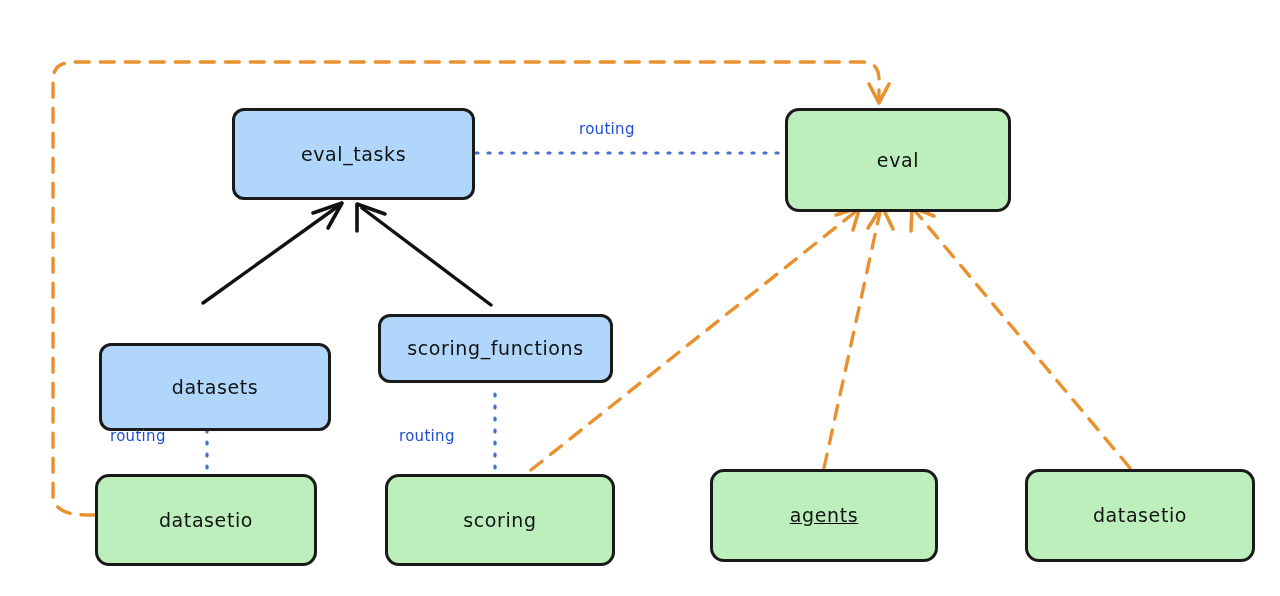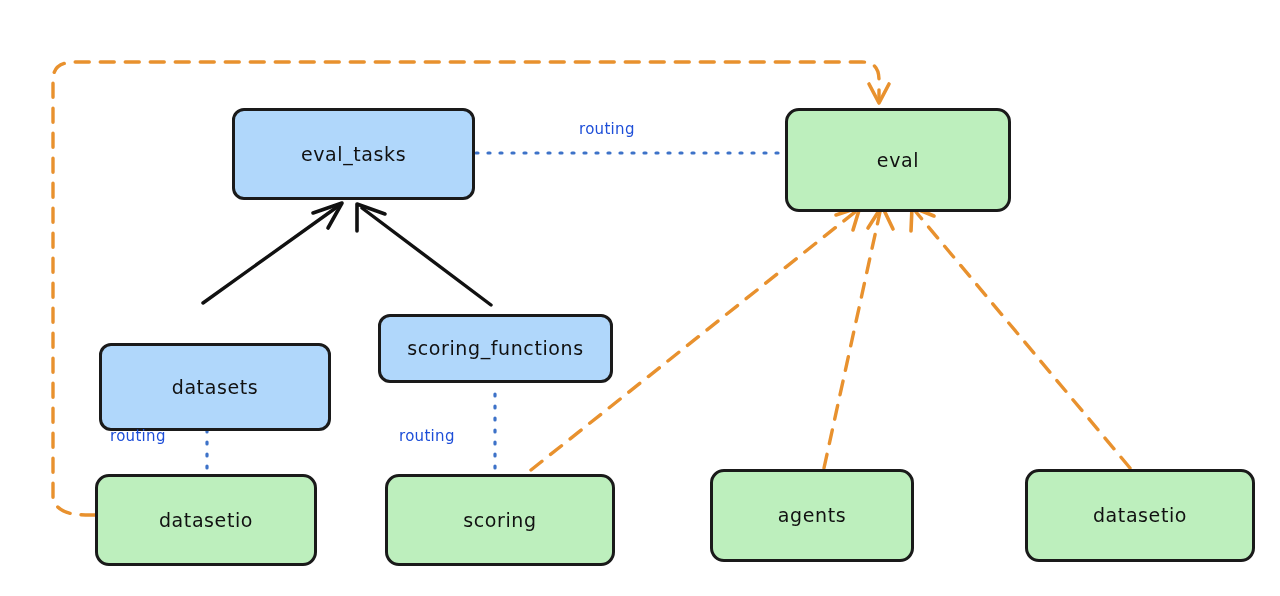--- a/index.html
+++ b/index.html
@@ -126,21 +126,21 @@
   </div>
 
   <div class="node provider" style="left:95px; top:474px; width:222px; height:92px;">
     <span class="node-label">datasetio</span>
   </div>
 
   <div class="node provider" style="left:385px; top:474px; width:230px; height:92px;">
     <span class="node-label">scoring</span>
   </div>
 
-  <div class="node provider" style="left:710px; top:469px; width:204px; height:93px;">
+  <div class="node provider" style="left:710px; top:469px; width:228px; height:93px;text-decoration:underline;">
     <span class="node-label">agents</span>
   </div>
 
   <div class="node provider" style="left:1025px; top:469px; width:230px; height:93px;">
     <span class="node-label">datasetio</span>
   </div>
 
   <span class="edge-label" style="left:579px; top:120px;">routing</span>
 
   <span class="edge-label" style="left:110px; top:427px;">routing</span>

